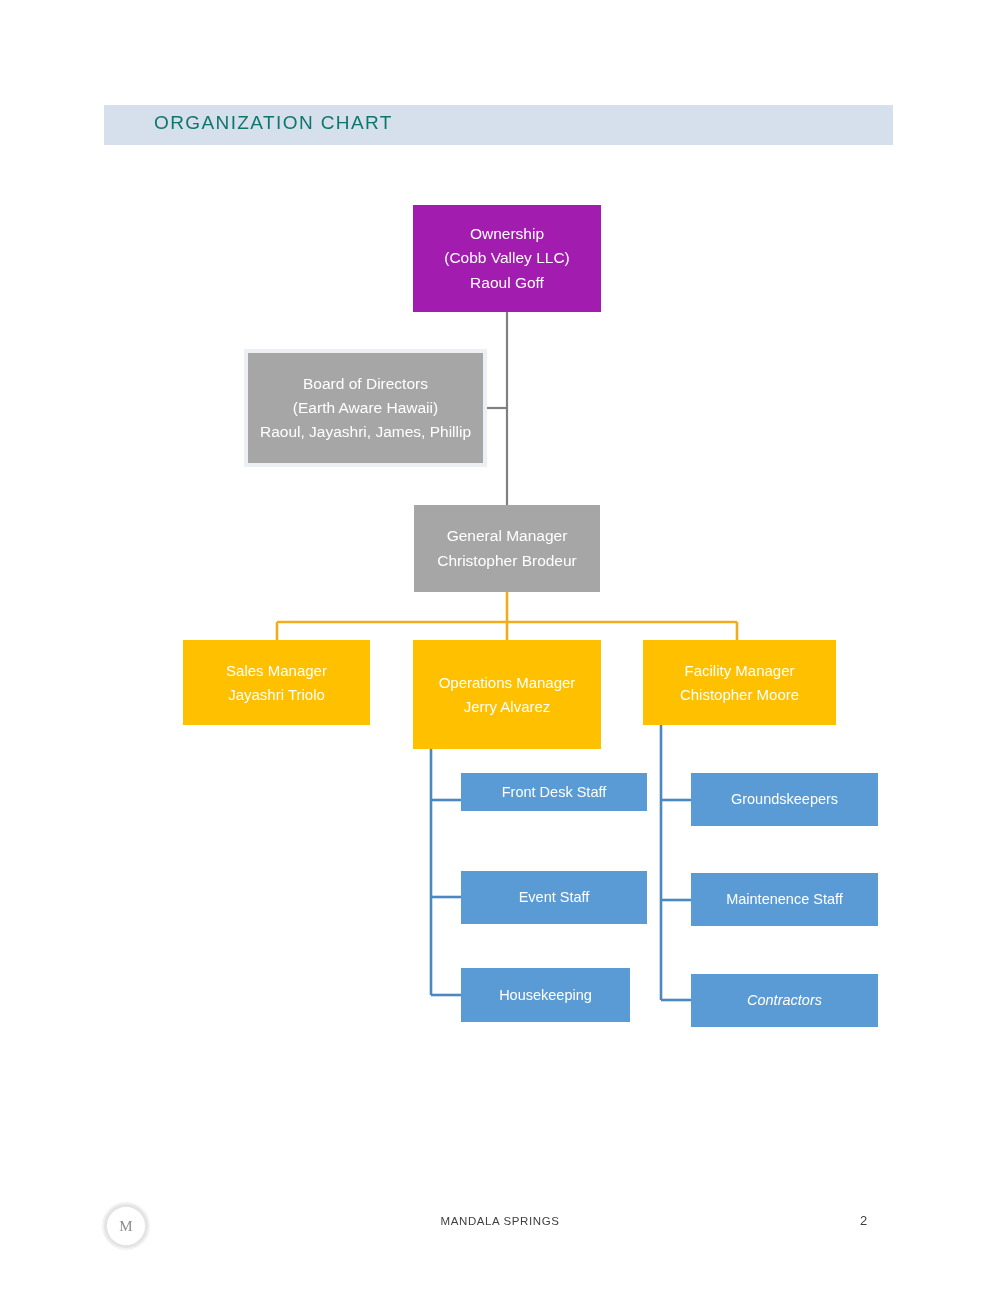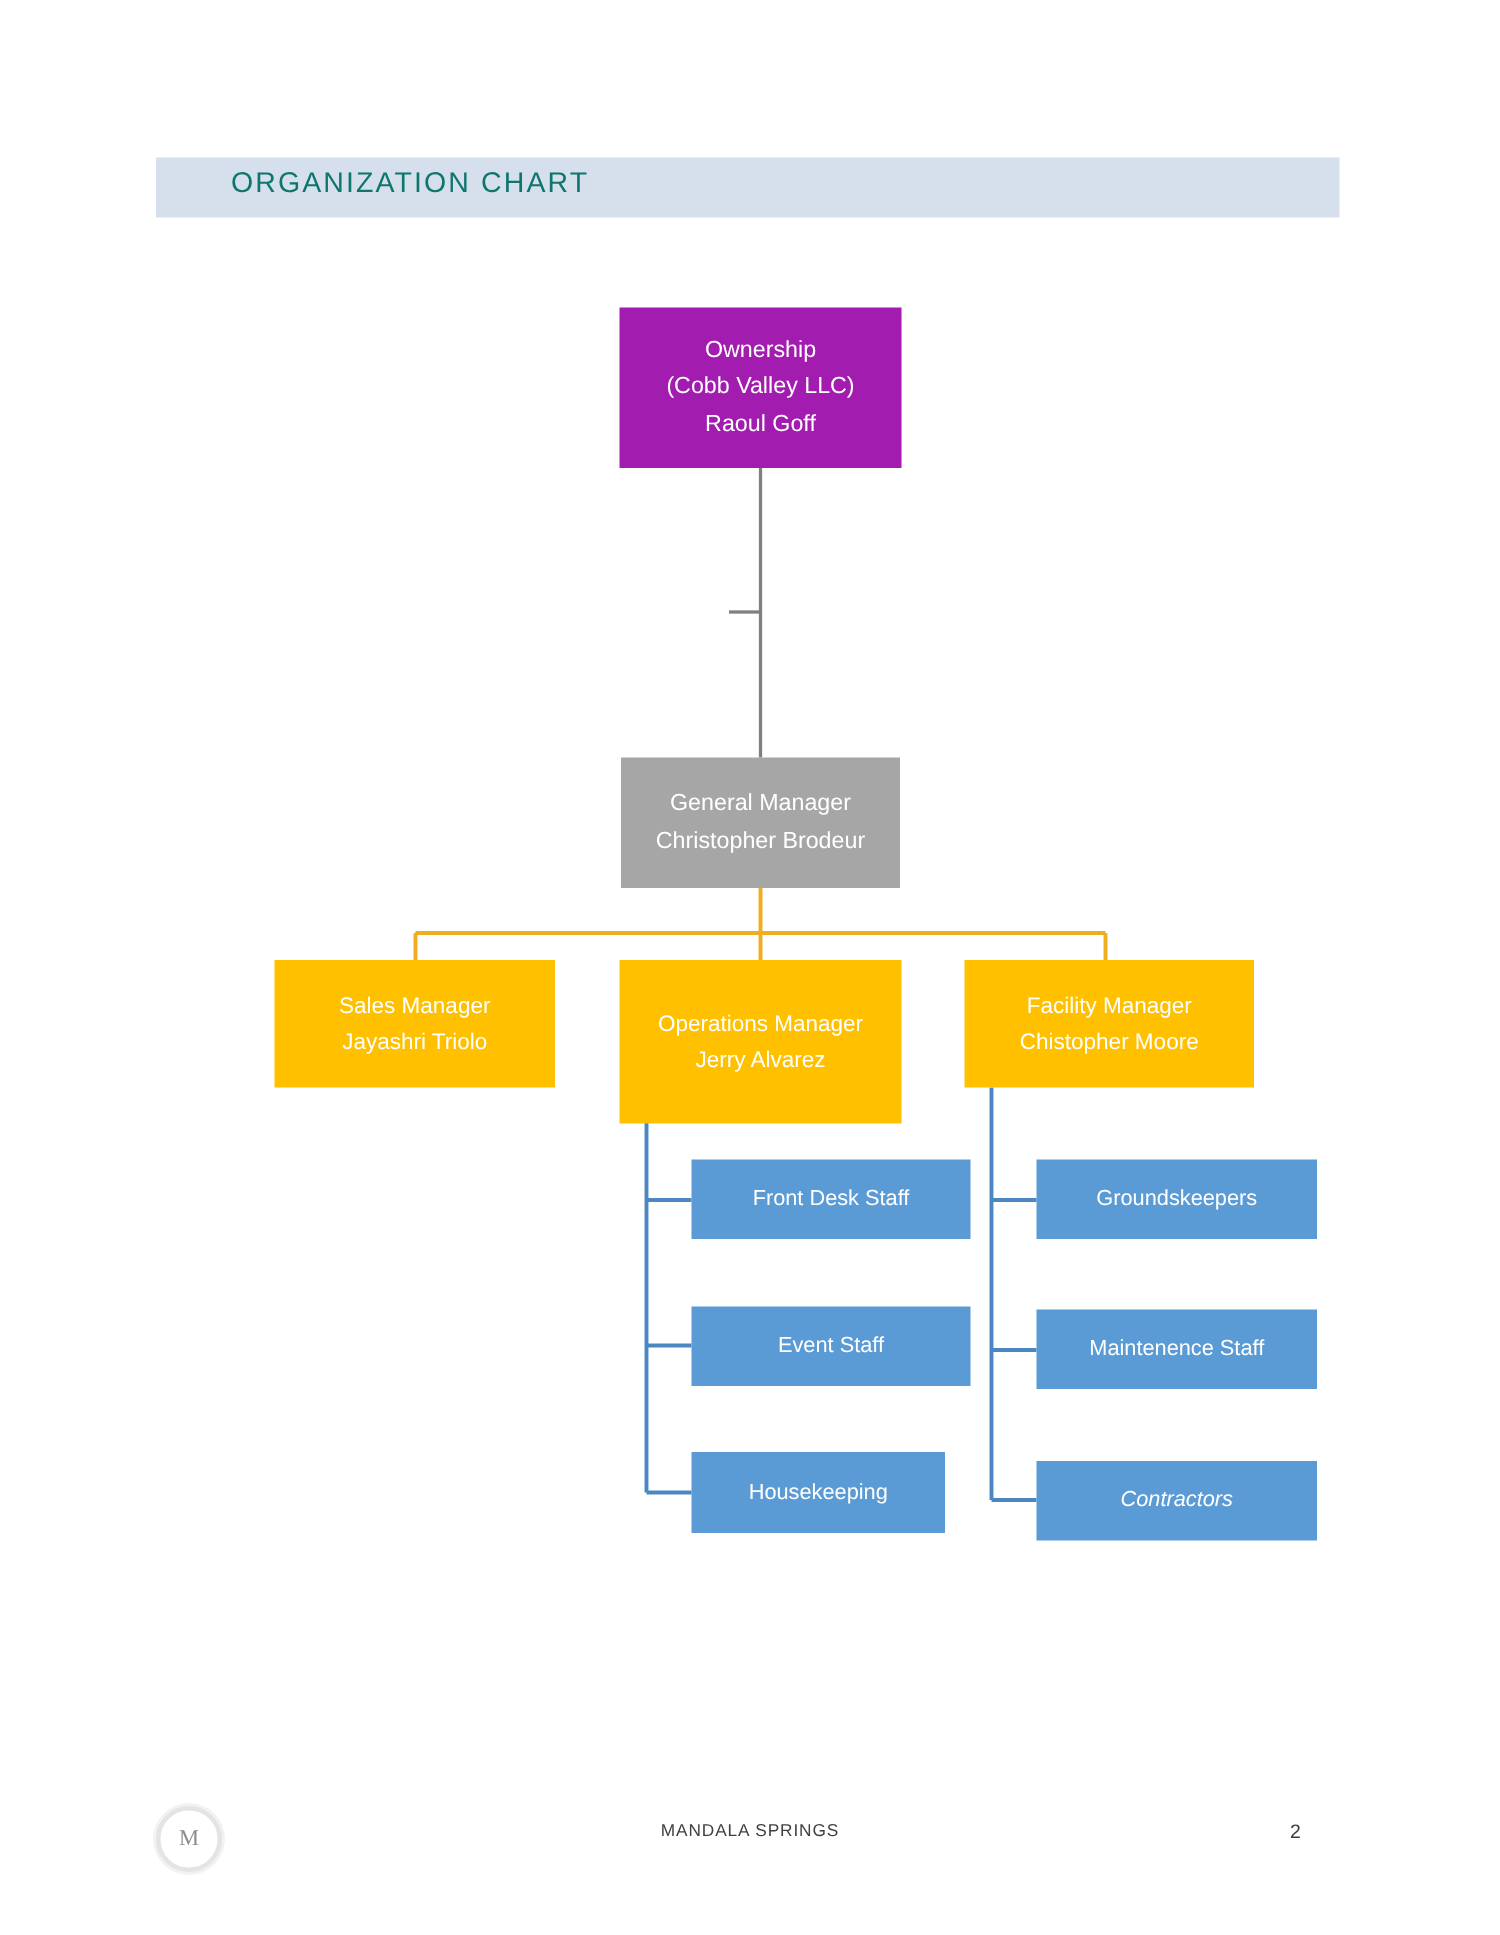--- a/index.html
+++ b/index.html
@@ -153,20 +153,25 @@
         <path d="M 661 1000 L 691 1000"></path>
       </g>
     </svg>
 
     <div class="node node-blue-dark" style="left:413px; top:205px; width:188px; height:107px;">
       <span class="line">Ownership</span>
       <span class="line">(Cobb Valley LLC)</span>
       <span class="line">Raoul Goff</span>
     </div>
 
+    <div class="node node-gray bordered" style="left:244px; top:349px; width:243px; height:118px;">
+      <span class="line">Board of Directors</span>
+      <span class="line">(Earth Aware Hawaii)</span>
+      <span class="line">Raoul, Jayashri, James, Phillip</span>
+    </div>
 
     <div class="node node-gray" style="left:414px; top:505px; width:186px; height:87px;">
       <span class="line">General Manager</span>
       <span class="line">Christopher Brodeur</span>
     </div>
 
     <div class="node node-amber" style="left:183px; top:640px; width:187px; height:85px;">
       <span class="line">Sales Manager</span>
       <span class="line">Jayashri Triolo</span>
     </div>
@@ -174,21 +179,21 @@
     <div class="node node-amber" style="left:413px; top:640px; width:188px; height:109px;">
       <span class="line">Operations Manager</span>
       <span class="line">Jerry Alvarez</span>
     </div>
 
     <div class="node node-amber" style="left:643px; top:640px; width:193px; height:85px;">
       <span class="line">Facility Manager</span>
       <span class="line">Chistopher Moore</span>
     </div>
 
-    <div class="node node-blue-mid" style="left:461px; top:773px; width:186px; height:53px;">
+    <div class="node node-blue-mid" style="left:461px; top:773px; width:186px; height:38px;">
       <span class="line">Front Desk Staff</span>
     </div>
 
     <div class="node node-blue-mid" style="left:461px; top:871px; width:186px; height:53px;">
       <span class="line">Event Staff</span>
     </div>
 
     <div class="node node-blue-mid" style="left:461px; top:968px; width:169px; height:54px;">
       <span class="line">Housekeeping</span>
     </div>

